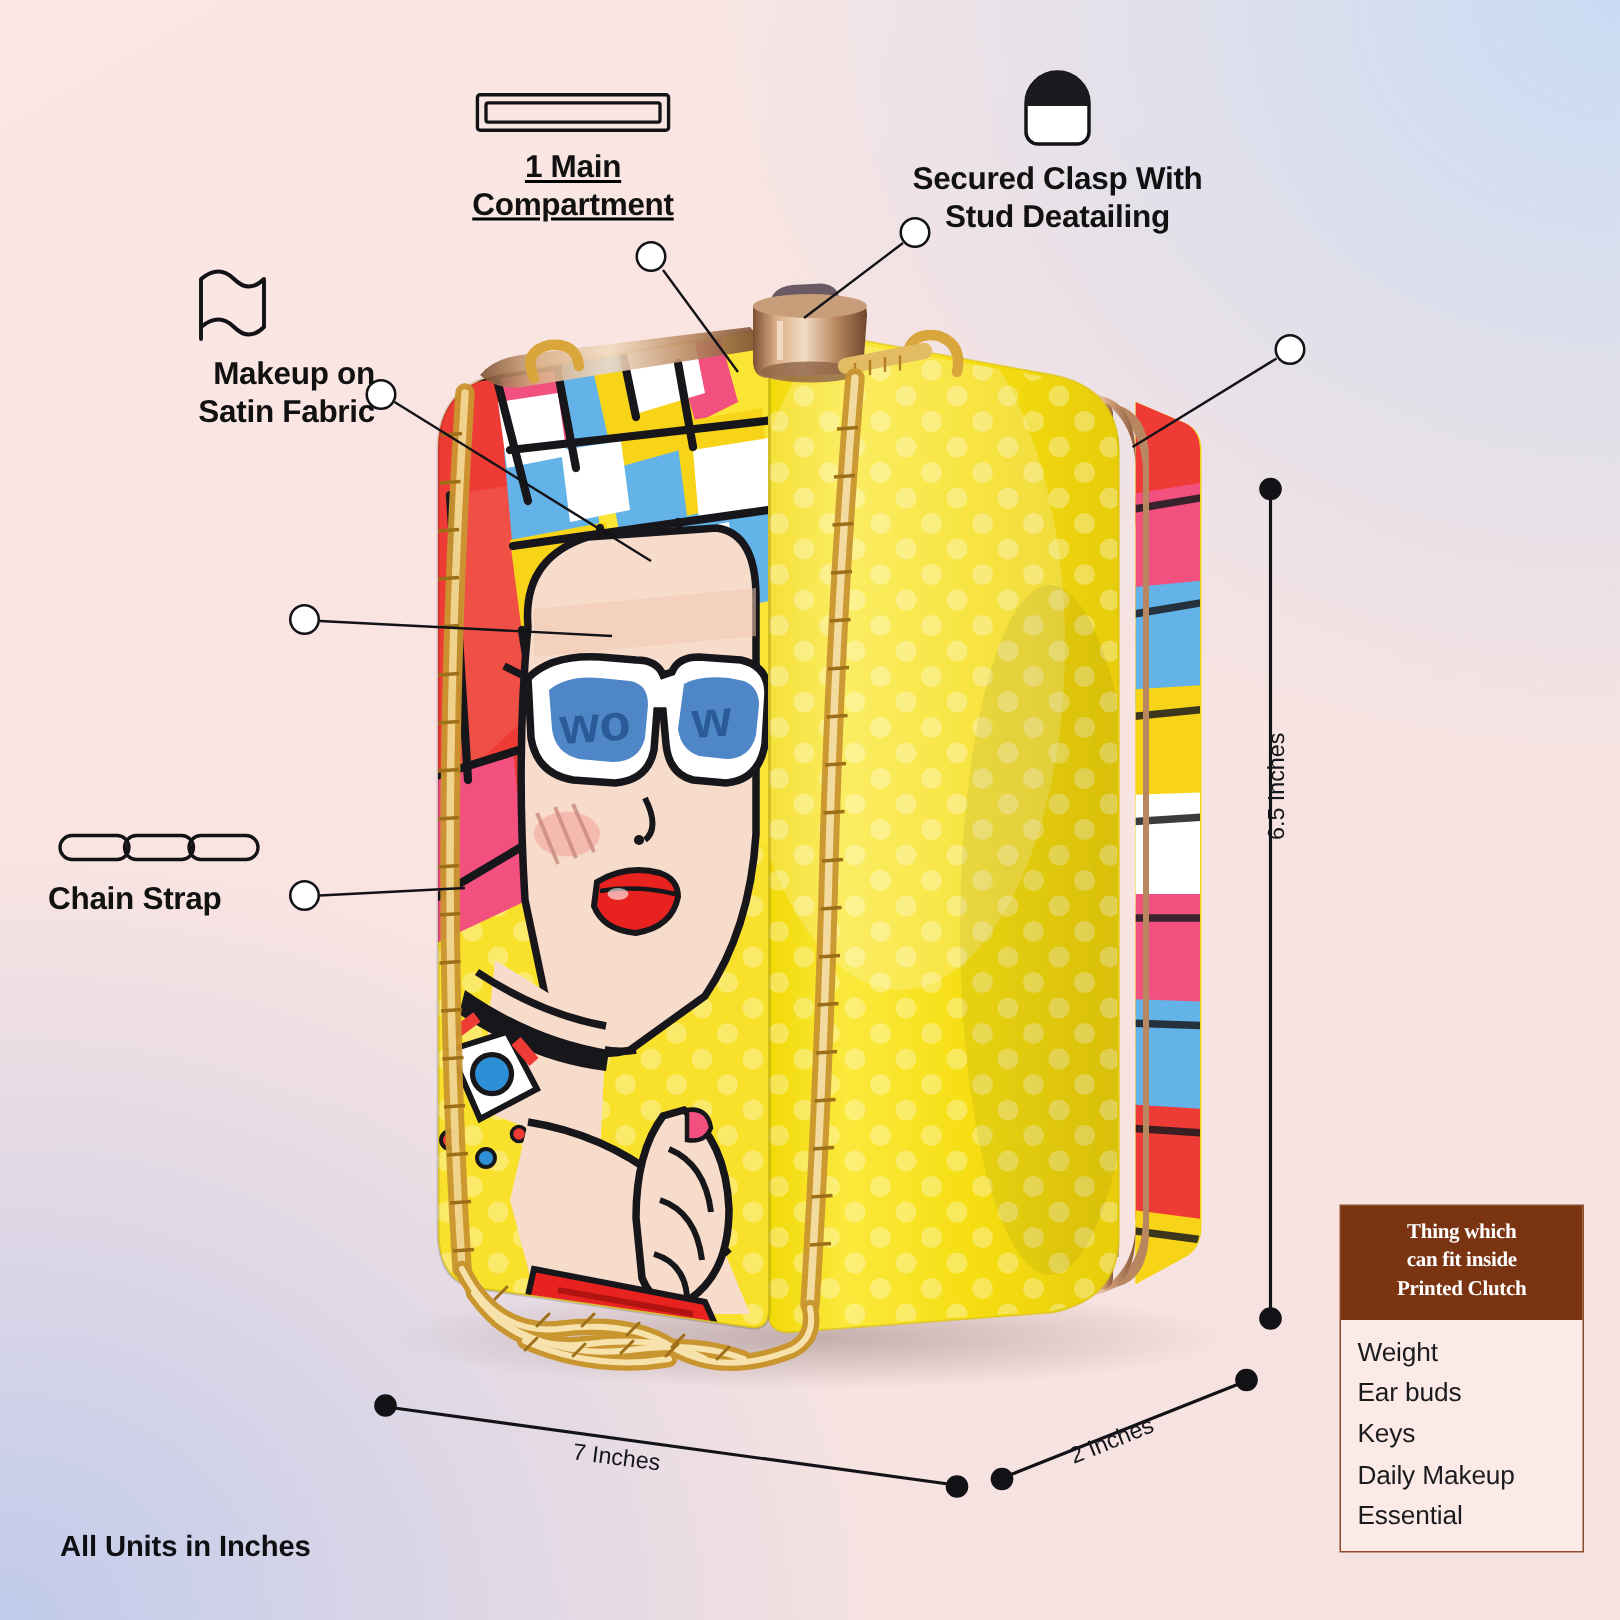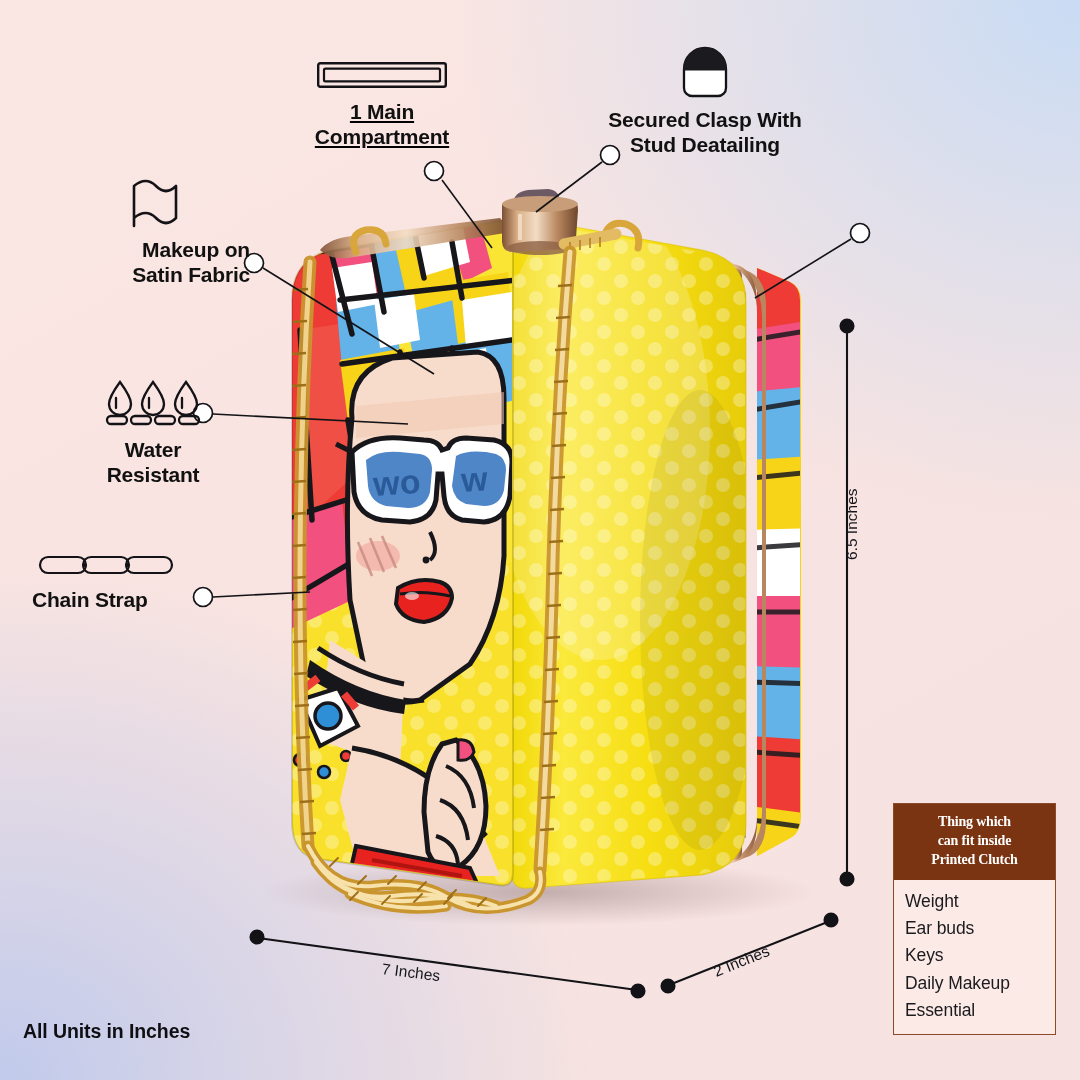--- a/index.html
+++ b/index.html
@@ -45,21 +45,21 @@
   
   .dimlabel{
     position:absolute;font-size:15.5px;color:#14161c;font-weight:normal;
     white-space:nowrap;
   }
   #dim-h{left:843px;top:560px;transform:rotate(-90deg);transform-origin:left top;}
   #dim-w{left:383px;top:960px;transform:rotate(7.2deg);transform-origin:left top;}
   #dim-d{left:711px;top:964px;transform:rotate(-22deg);transform-origin:left top;}
 
   
-  #footer{position:absolute;left:23px;bottom:32px;}
+  #footer{position:absolute;left:40px;bottom:32px;}
   #footer div{
     font-size:19.5px;font-weight:bold;color:#0f0f13;line-height:1.62;
     letter-spacing:-.1px;
   }
 
   
   #fits{
     position:absolute;left:893px;top:803px;width:163px;
     border:1.4px solid #8c4a2a;background:#fbeae6;
     box-sizing:border-box;
@@ -476,38 +476,20 @@
 
 
   <div class="feat right" id="feat-printed">
     <svg class="ficon" width="54" height="52" viewBox="0 0 54 52">
       <path d="M6 48 L6 8 Q18 -2 28 8 Q38 18 48 8 L48 40 Q38 50 28 40 Q18 30 6 40" fill="none" stroke="#131317" stroke-width="2.6" stroke-linejoin="round" stroke-linecap="round"></path>
     </svg>
     <div class="ftxt">Makeup on
 Satin Fabric</div>
   </div>
 
-  <div class="feat center" id="feat-water">
-    <svg class="ficon" width="96" height="46" viewBox="0 0 96 46">
-      <g fill="none" stroke="#131317" stroke-width="2.3">
-        <path d="M15 2 C15 2 4 17 4 24 A11 11 0 0 0 26 24 C26 17 15 2 15 2 Z"></path>
-        <path d="M48 2 C48 2 37 17 37 24 A11 11 0 0 0 59 24 C59 17 48 2 48 2 Z"></path>
-        <path d="M81 2 C81 2 70 17 70 24 A11 11 0 0 0 92 24 C92 17 81 2 81 2 Z"></path>
-        <path d="M11 18 L11 28" stroke-linecap="round"></path>
-        <path d="M44 18 L44 28" stroke-linecap="round"></path>
-        <path d="M77 18 L77 28" stroke-linecap="round"></path>
-        <rect x="2" y="36" width="20" height="8" rx="4"></rect>
-        <rect x="26" y="36" width="20" height="8" rx="4"></rect>
-        <rect x="50" y="36" width="20" height="8" rx="4"></rect>
-        <rect x="74" y="36" width="20" height="8" rx="4"></rect>
-      </g>
-    </svg>
-    <div class="ftxt">Water
-Resistant</div>
-  </div>
 
   <div class="feat" id="feat-chain">
     <svg class="ficon" width="140" height="26" viewBox="0 0 140 26">
       <g fill="none" stroke="#131317" stroke-width="2.2">
         <rect x="2" y="5" width="46" height="16" rx="8"></rect>
         <rect x="45" y="5" width="46" height="16" rx="8"></rect>
         <rect x="88" y="5" width="46" height="16" rx="8"></rect>
         <path d="M46 11 L46 15"></path>
         <path d="M89 11 L89 15"></path>
       </g>

